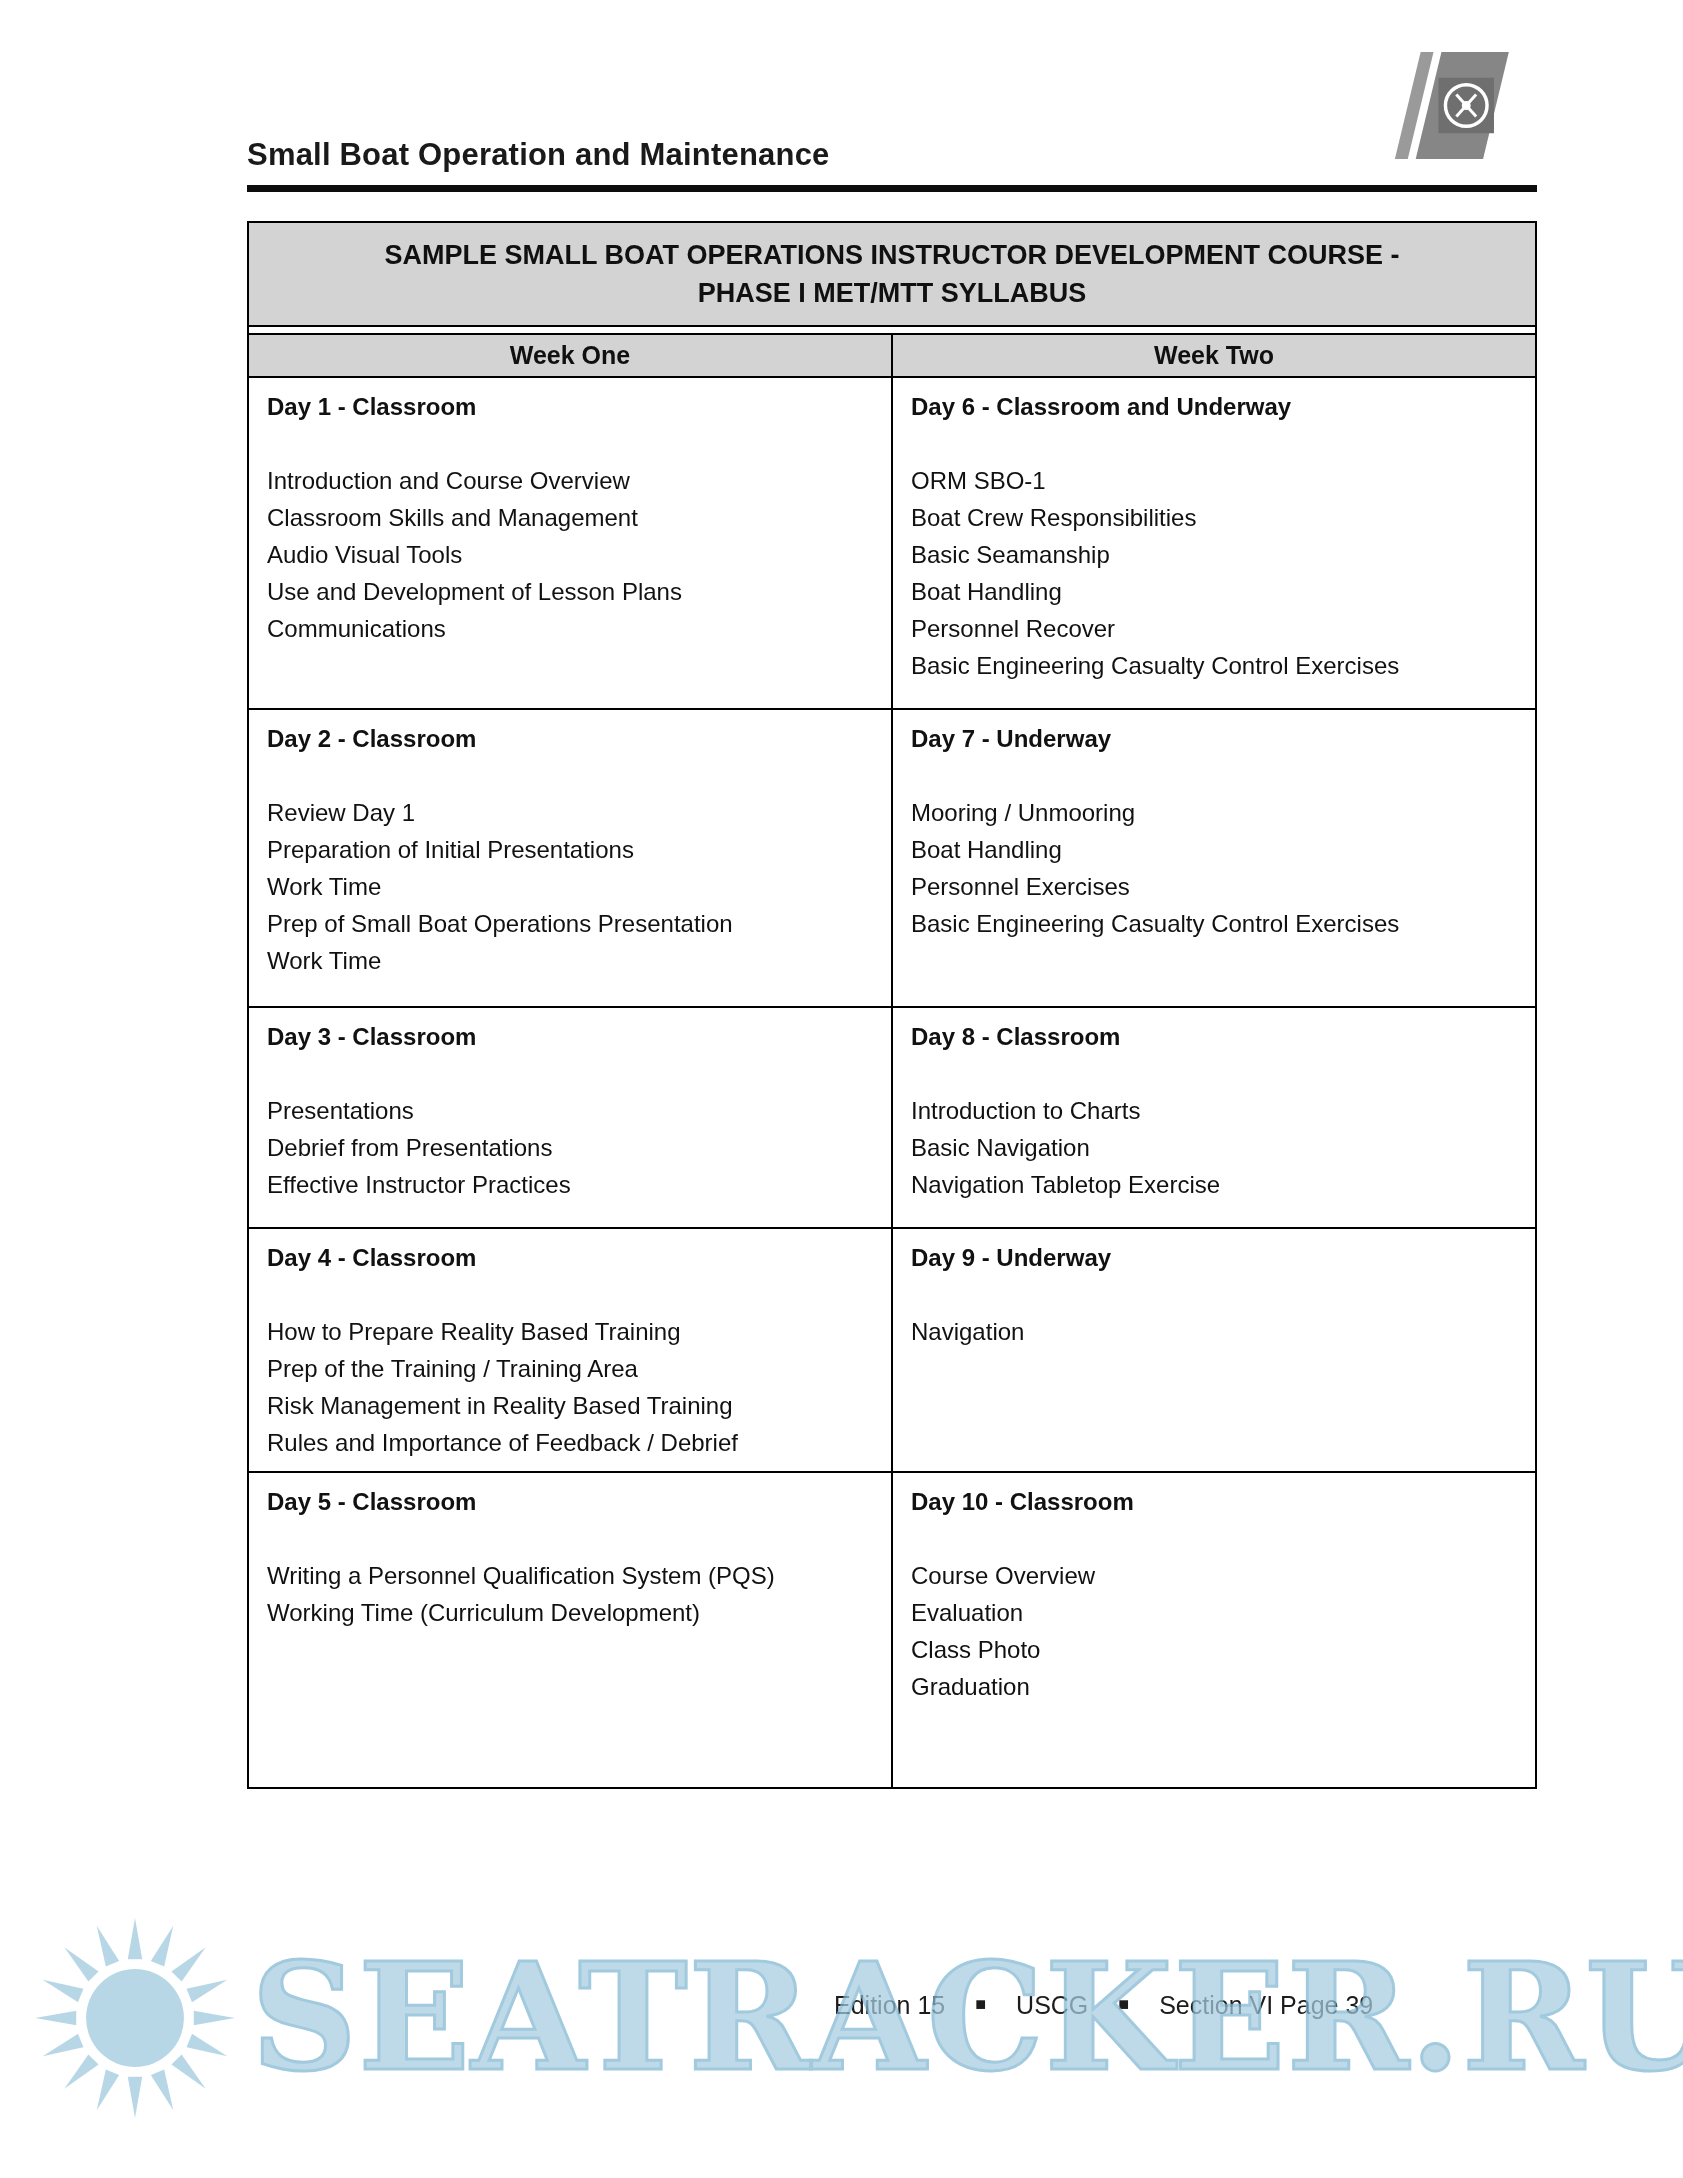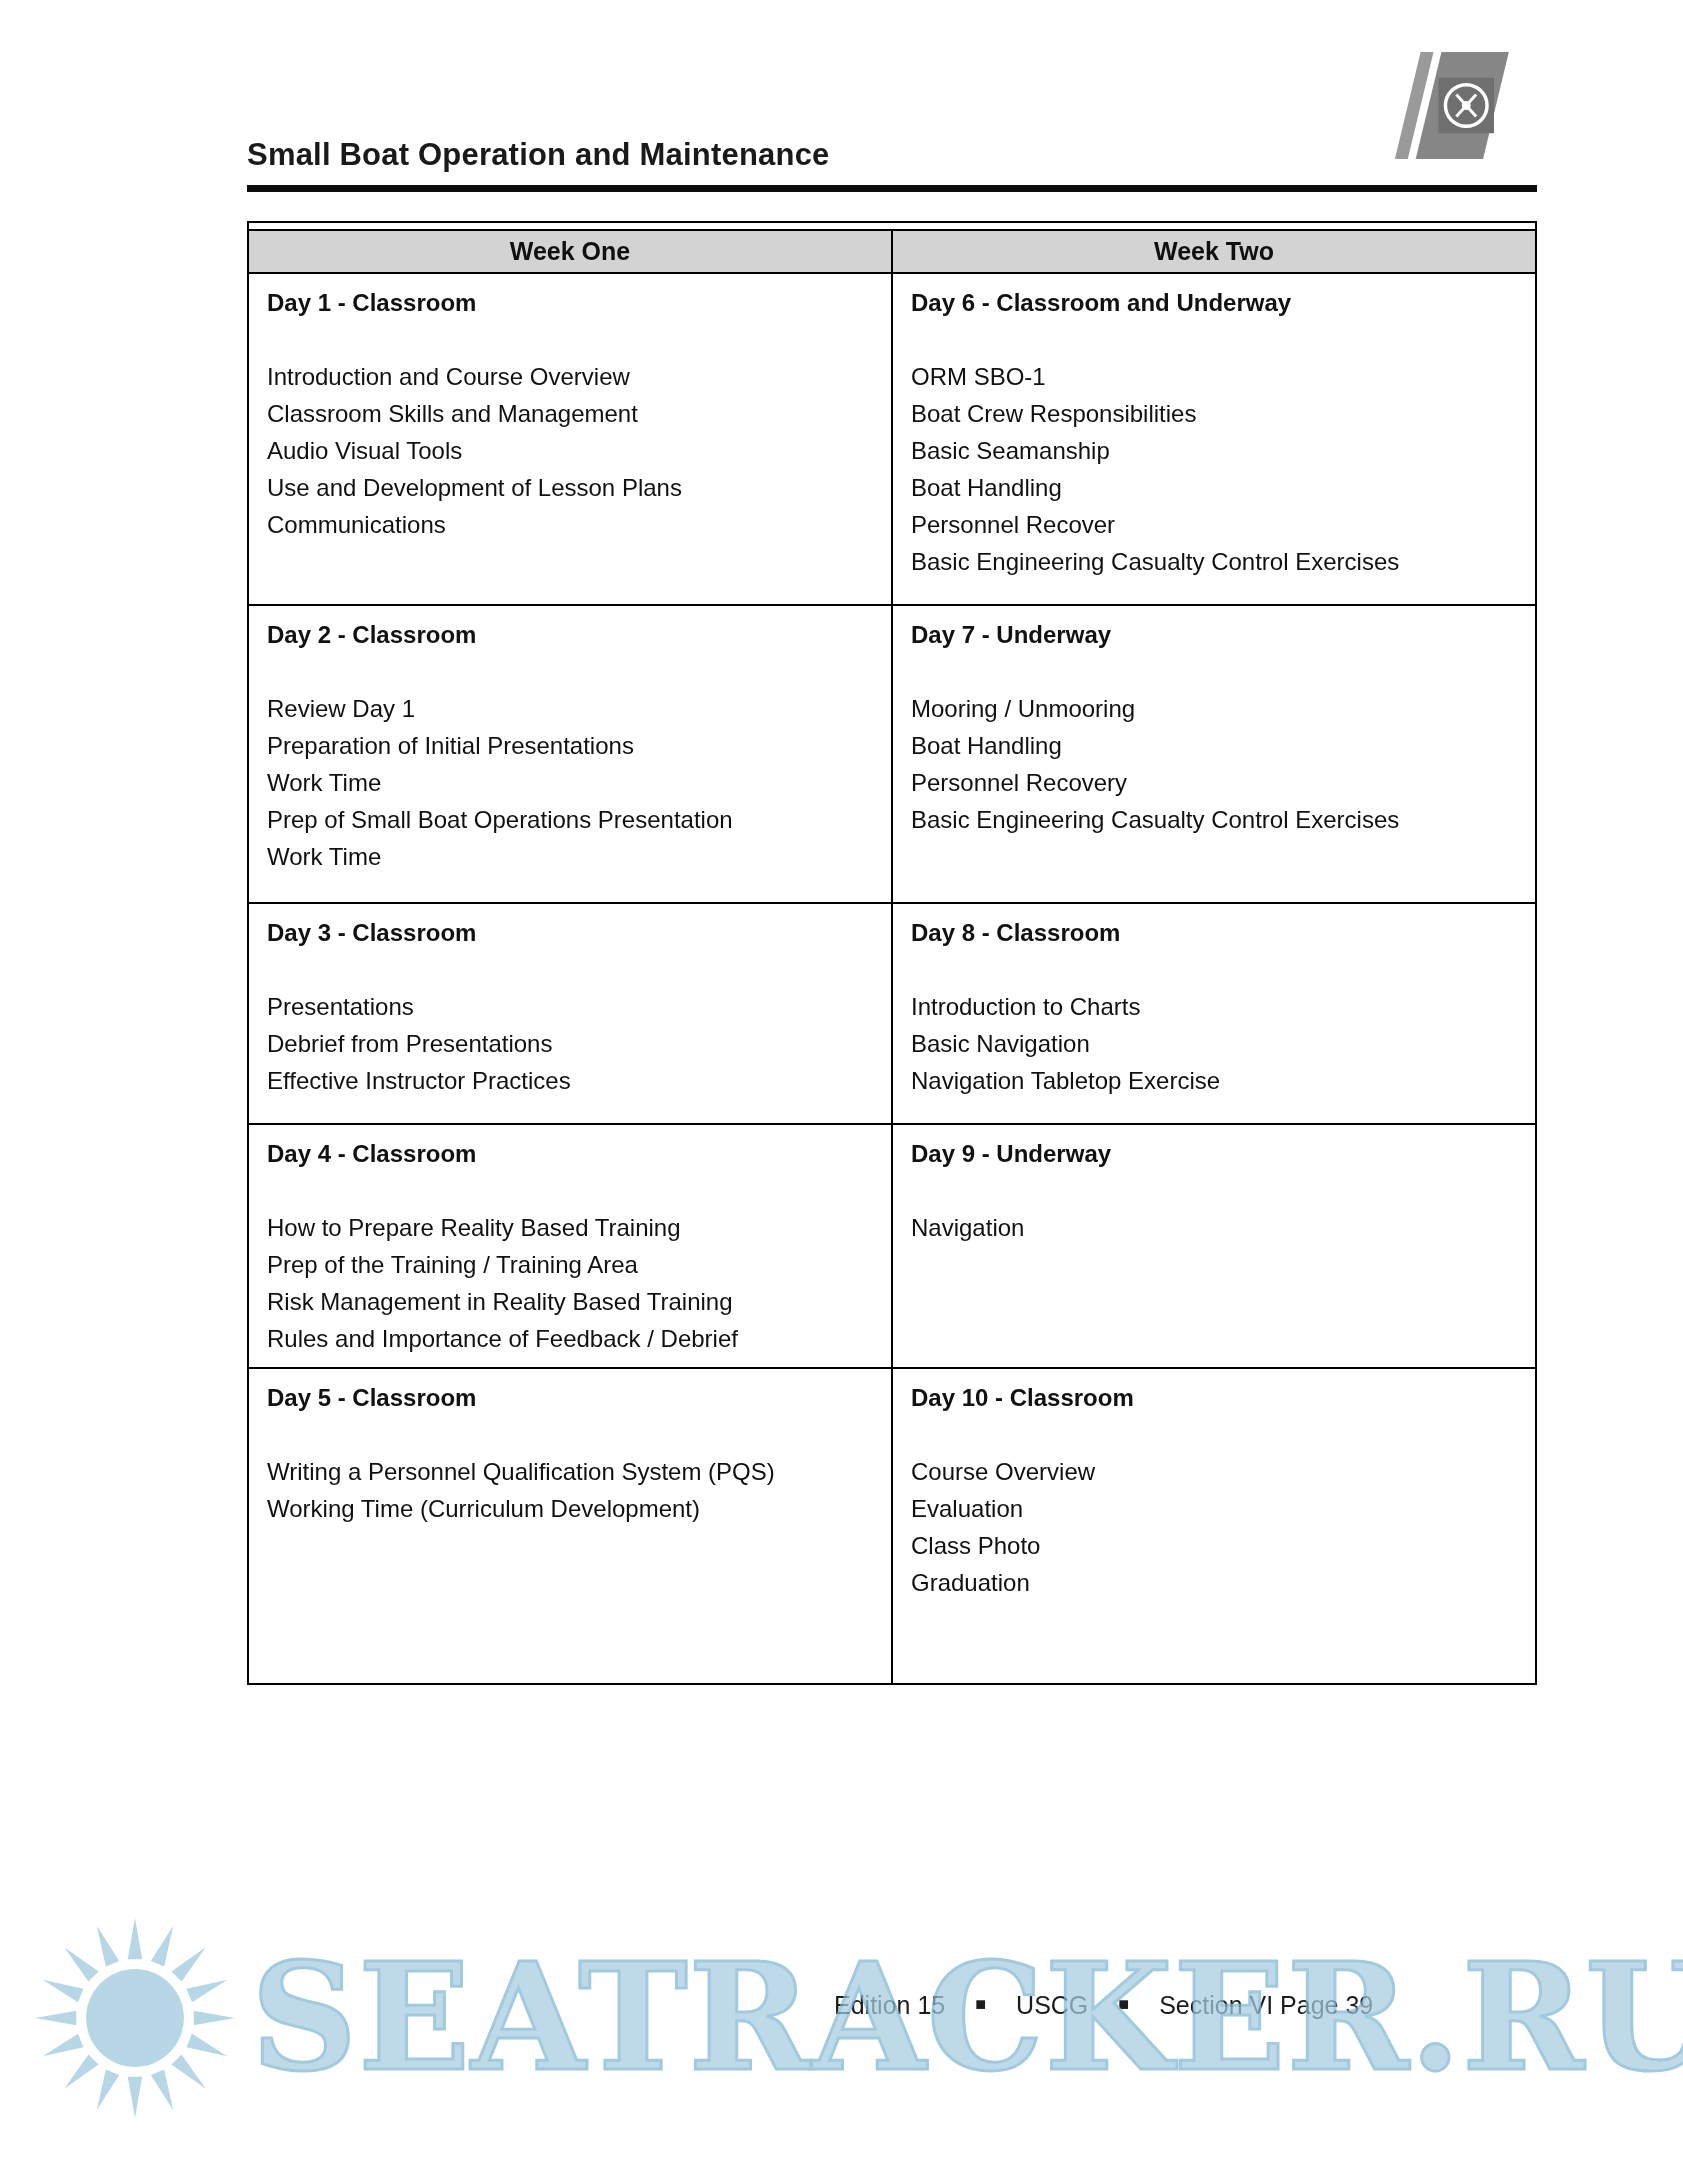--- a/index.html
+++ b/index.html
@@ -83,20 +83,26 @@
     <line x1="92" y1="43" x2="112" y2="65" stroke="#ffffff" stroke-width="3"></line>
     <line x1="112" y1="43" x2="92" y2="65" stroke="#ffffff" stroke-width="3"></line>
     <circle cx="102" cy="54" r="4.5" fill="#ffffff"></circle>
   </svg>
 </div>
 
 <div class="header-rule"></div>
 
 <table class="syllabus">
   <thead>
+    <tr>
+      <th colspan="2" class="title-cell">
+        <div>SAMPLE SMALL BOAT OPERATIONS INSTRUCTOR DEVELOPMENT COURSE -</div>
+        <div>PHASE I MET/MTT SYLLABUS</div>
+      </th>
+    </tr>
     <tr class="gap-row">
         <td colspan="2"></td>
       </tr>
     <tr class="week-row">
       <th>Week One</th>
       <th>Week Two</th>
     </tr>
   </thead>
   <tbody id="rows">
       <tr>
@@ -128,21 +134,21 @@
           <div class="day-item">Preparation of Initial Presentations</div>
           <div class="day-item">Work Time</div>
           <div class="day-item">Prep of Small Boat Operations Presentation</div>
           <div class="day-item">Work Time</div>
         </td>
         <td>
           <div class="day-title">Day 7 - Underway</div>
           <div class="day-gap"></div>
           <div class="day-item">Mooring / Unmooring</div>
           <div class="day-item">Boat Handling</div>
-          <div class="day-item">Personnel Recovery</div>
+          <div class="day-item">Personnel Exercises</div>
           <div class="day-item">Basic Engineering Casualty Control Exercises</div>
         </td>
       </tr>
       <tr>
         <td>
           <div class="day-title">Day 3 - Classroom</div>
           <div class="day-gap"></div>
           <div class="day-item">Presentations</div>
           <div class="day-item">Debrief from Presentations</div>
           <div class="day-item">Effective Instructor Practices</div>

